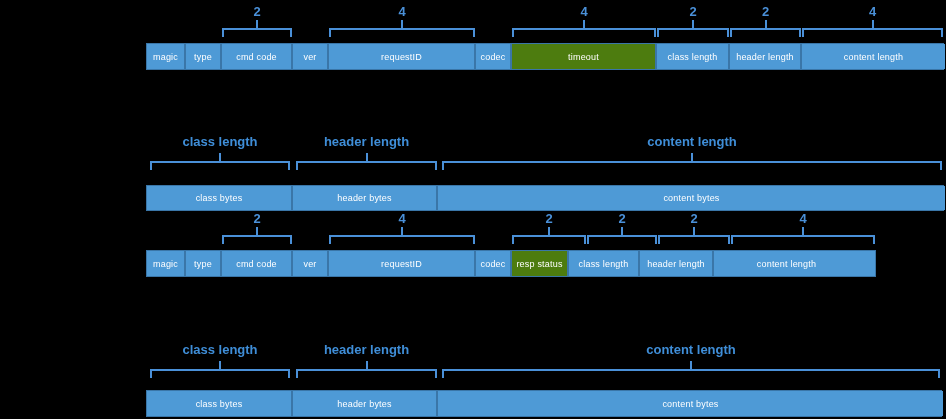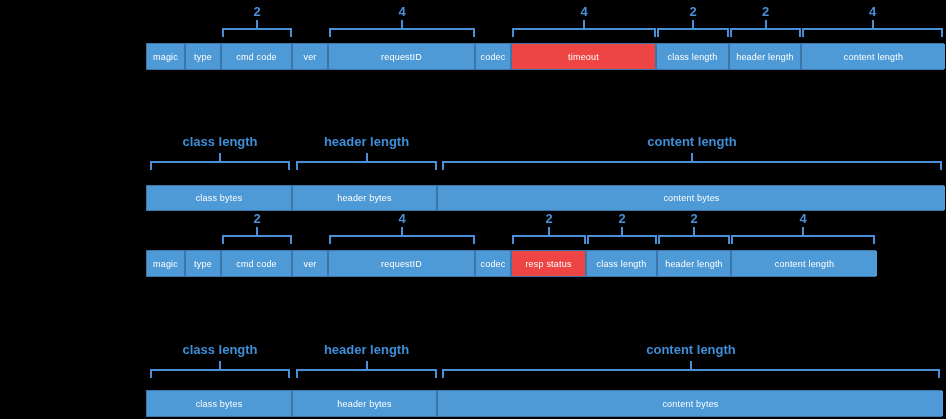--- a/index.html
+++ b/index.html
@@ -13,21 +13,21 @@
     border:1px solid #3a76a8;background:#4e9ad6;
   }
   .cell{
     box-sizing:border-box;flex:0 0 auto;
     border-right:2px solid #3a76a8;background:#4e9ad6;
     color:#ffffff;font-size:9px;letter-spacing:.2px;
     display:flex;align-items:center;justify-content:center;white-space:nowrap;
     overflow:hidden;
   }
   .cell:last-child{border-right:none;}
-  .cell.green{background:#ef4444;}
+  .cell.green{background:#4d7c0f;}
   
   .bgroup{position:absolute;text-align:center;}
   .bnum{
     color:#4a90d8;font-size:13px;font-weight:bold;height:15px;line-height:14px;
   }
   .slabel{
     color:#3f8ed8;font-size:13px;font-weight:bold;height:17px;line-height:16px;
     white-space:nowrap;
   }
   .bline{
@@ -166,21 +166,21 @@
         </div>
     </div>
 
     <div class="bar" style="left:146px;top:250px;width:730px;height:27px">
       <div class="cell" style="width:39px">magic</div>
       <div class="cell" style="width:36px">type</div>
       <div class="cell" style="width:71px">cmd code</div>
       <div class="cell" style="width:36px">ver</div>
       <div class="cell" style="width:147px">requestID</div>
       <div class="cell" style="width:36px">codec</div>
-      <div class="cell green" style="width:75px">resp status</div>
+      <div class="cell green" style="width:57px">resp status</div>
       <div class="cell" style="width:71px">class length</div>
       <div class="cell" style="width:74px">header length</div>
       <div class="cell" style="width:145px">content length</div>
     </div>
   </div>
 
   <div>
     <div class="bgroup lgroup" style="left:150px;top:342px;width:140px">
       <div class="slabel">class length</div>
       <div class="bline">

